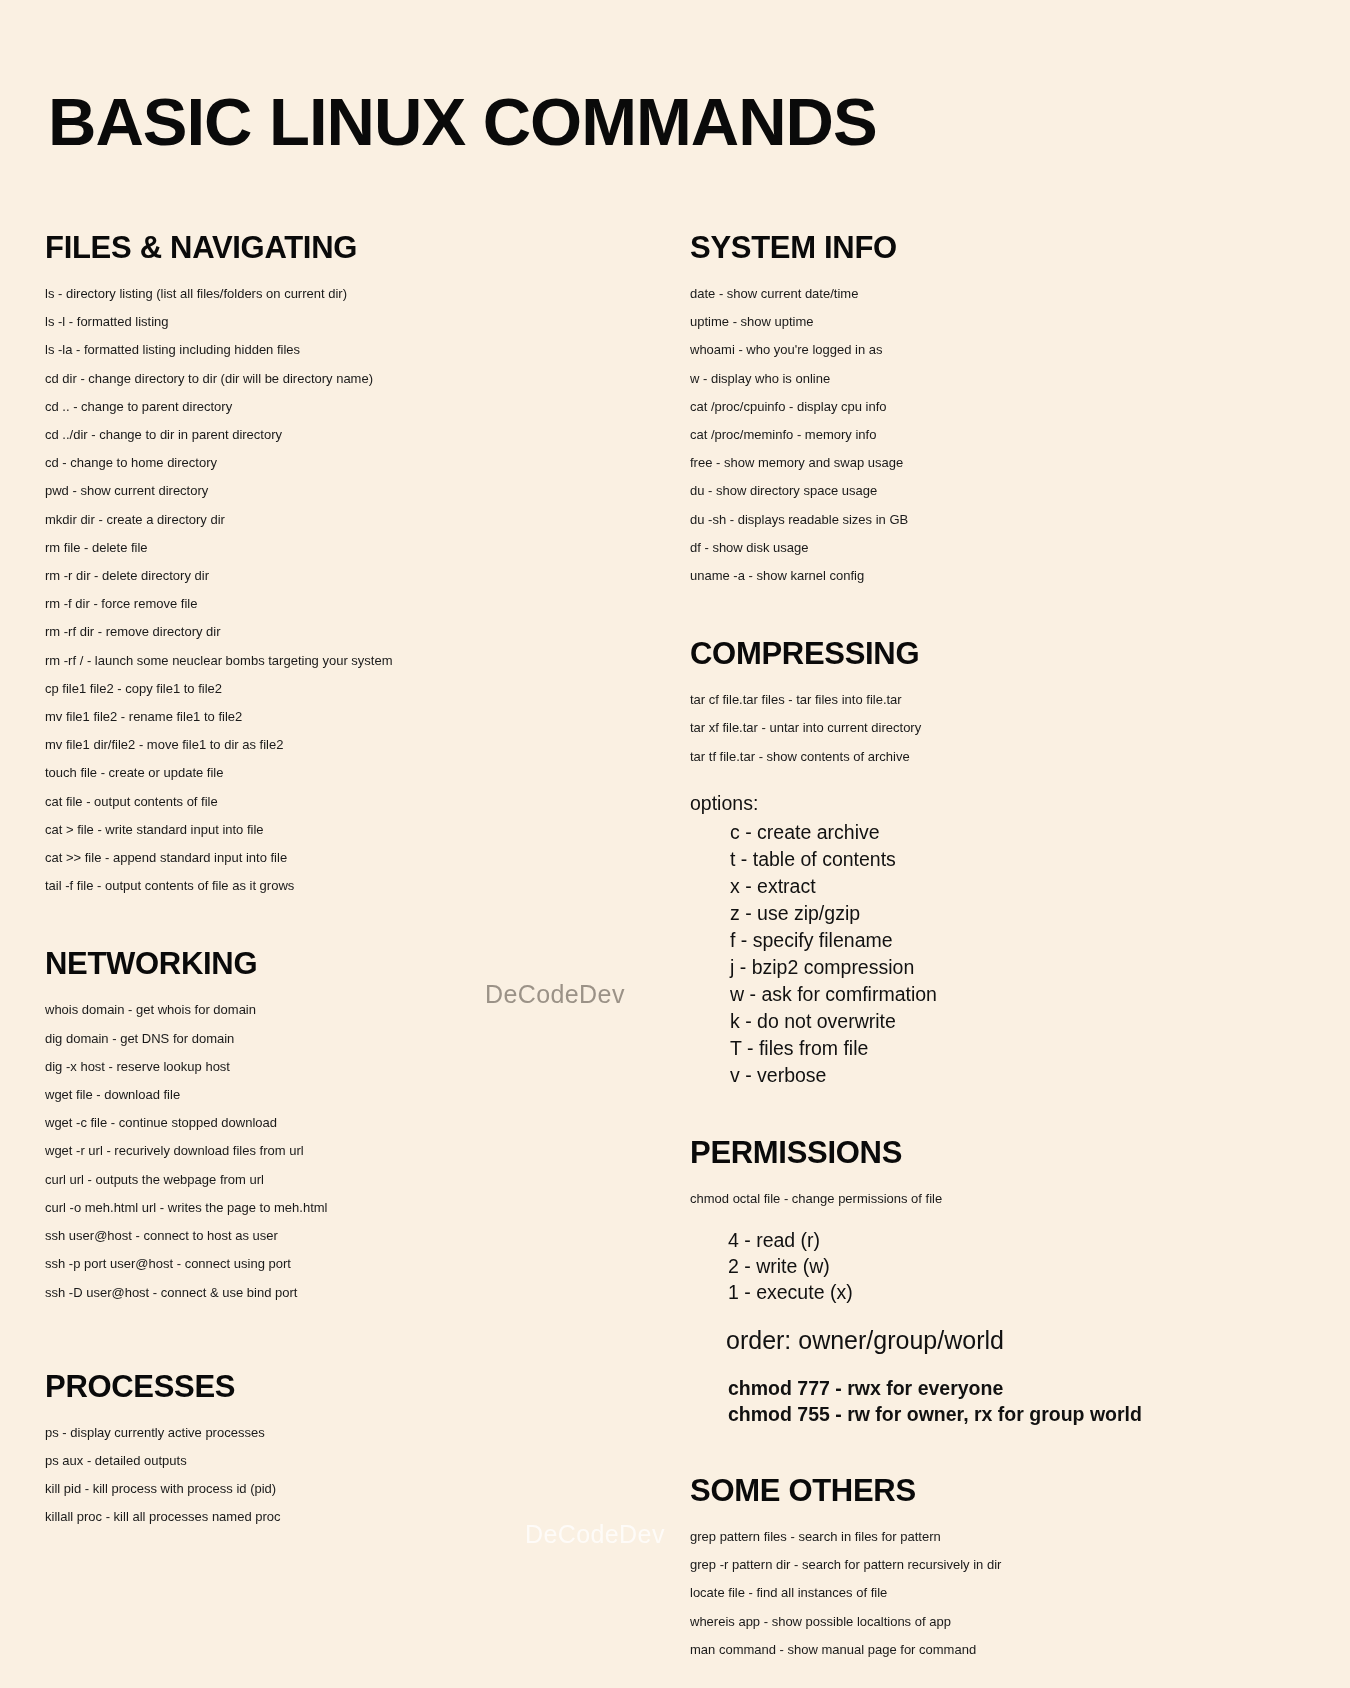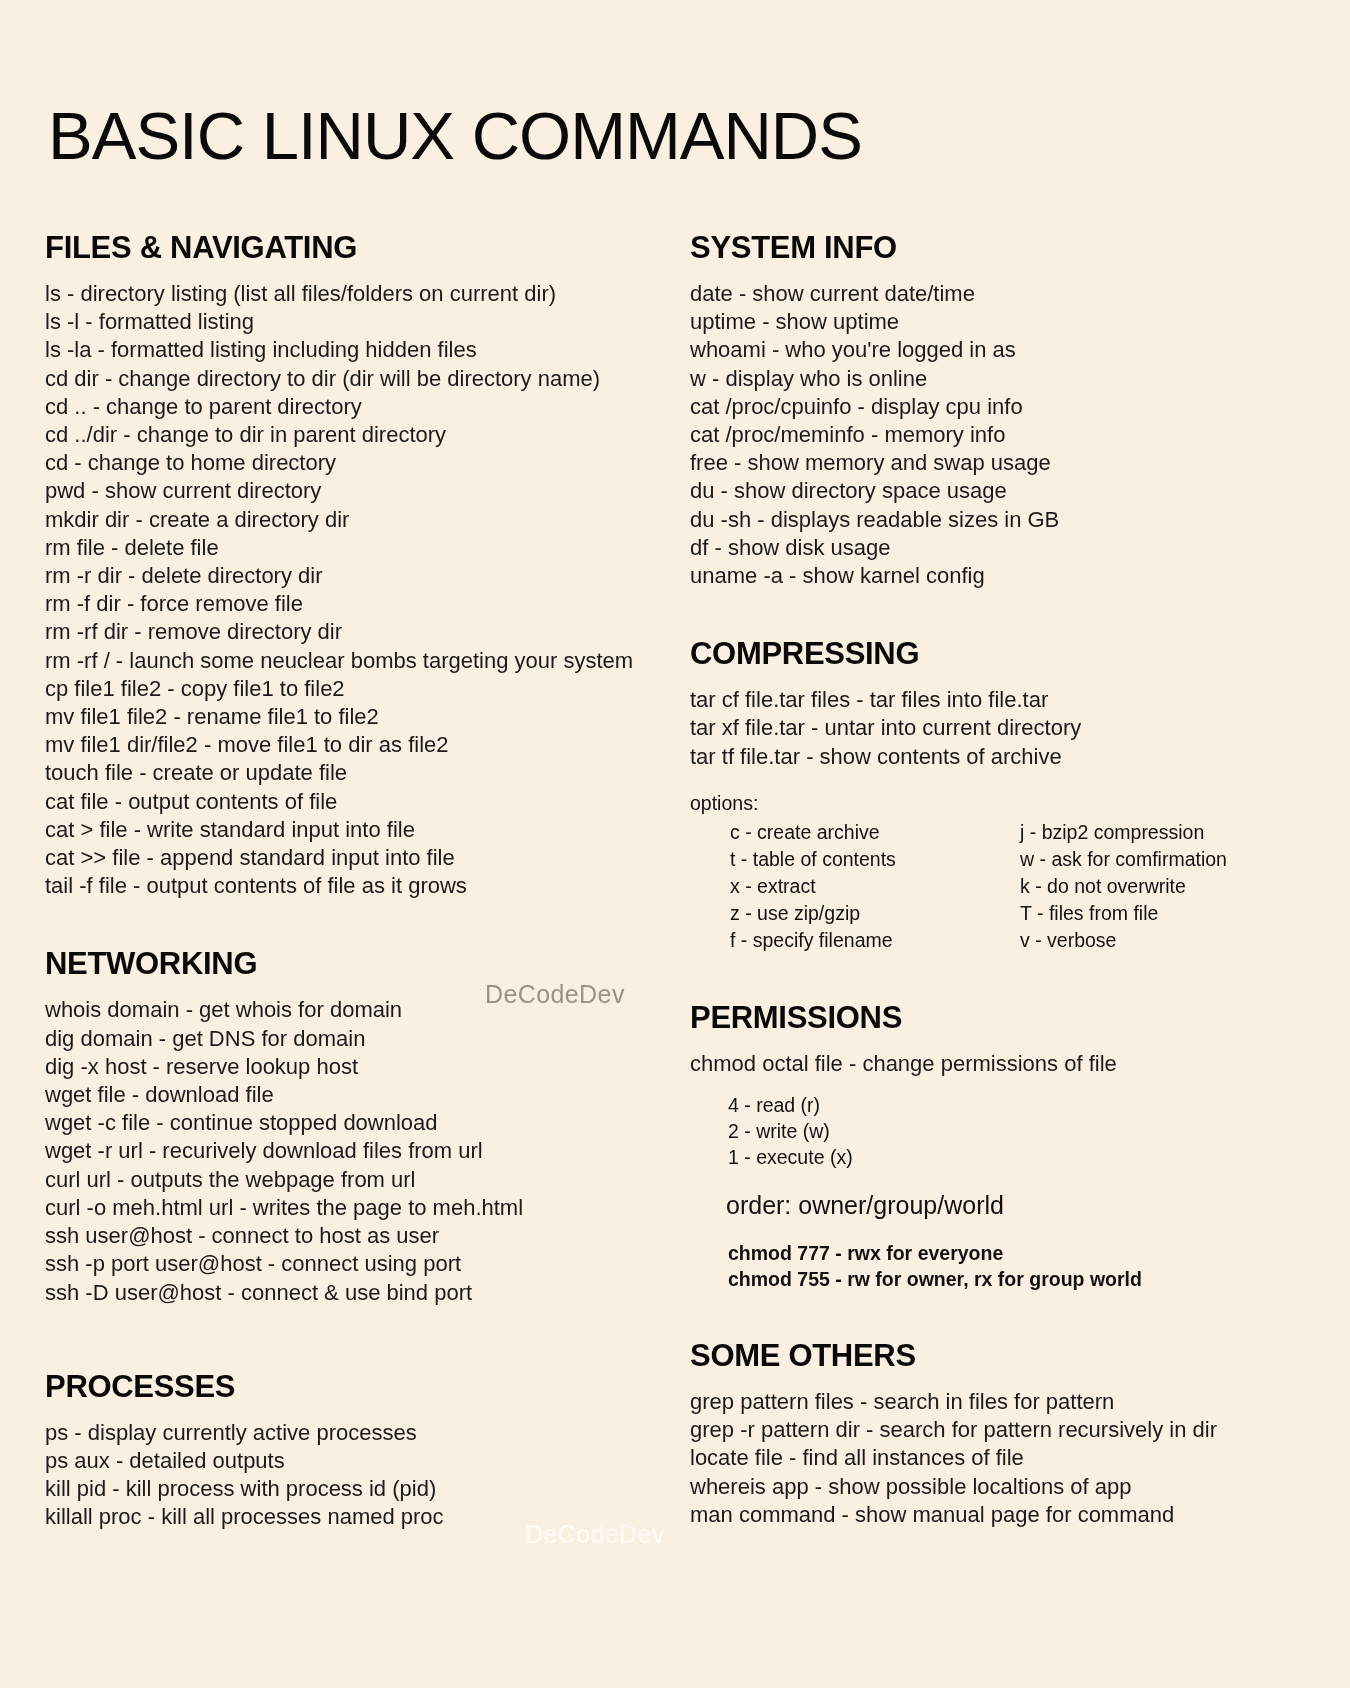--- a/index.html
+++ b/index.html
@@ -18,23 +18,23 @@
   .page {
     position: relative;
     width: 1350px;
     height: 1688px;
     padding: 0;
     box-sizing: border-box;
   }
   .title {
     position: absolute;
     left: 48px;
-    top: 102px;
+    top: 88px;
     font-size: 67px;
-    font-weight: normal;
+    font-weight: bold;
     letter-spacing: -1px;
     line-height: 1;
     color: #0a0a0a;
     white-space: nowrap;
   }
   .columns {
     position: absolute;
     left: 0;
     top: 230px;
     width: 1350px;
@@ -64,35 +64,36 @@
   }
   .section-title.sp-top {
     margin-top: 46px;
   }
   .cmd-list {
     list-style: none;
     margin: 0;
     padding: 0;
   }
   .cmd-list li {
-    font-size: 22px;
+    font-size: 13px;
     line-height: 28.2px;
     color: #1a1a1a;
     white-space: nowrap;
   }
   .opts-label {
     font-size: 19.5px;
     line-height: 28px;
     margin-top: 18px;
     margin-bottom: 2px;
   }
   .opts-grid {
     display: flex;
     margin-left: 40px;
     margin-top: 2px;
+    flex-direction: column;
   }
   .opts-col {
     list-style: none;
     margin: 0;
     padding: 0;
   }
   .opts-col.first { width: 290px; }
   .opts-col li {
     font-size: 19.5px;
     line-height: 27px;

